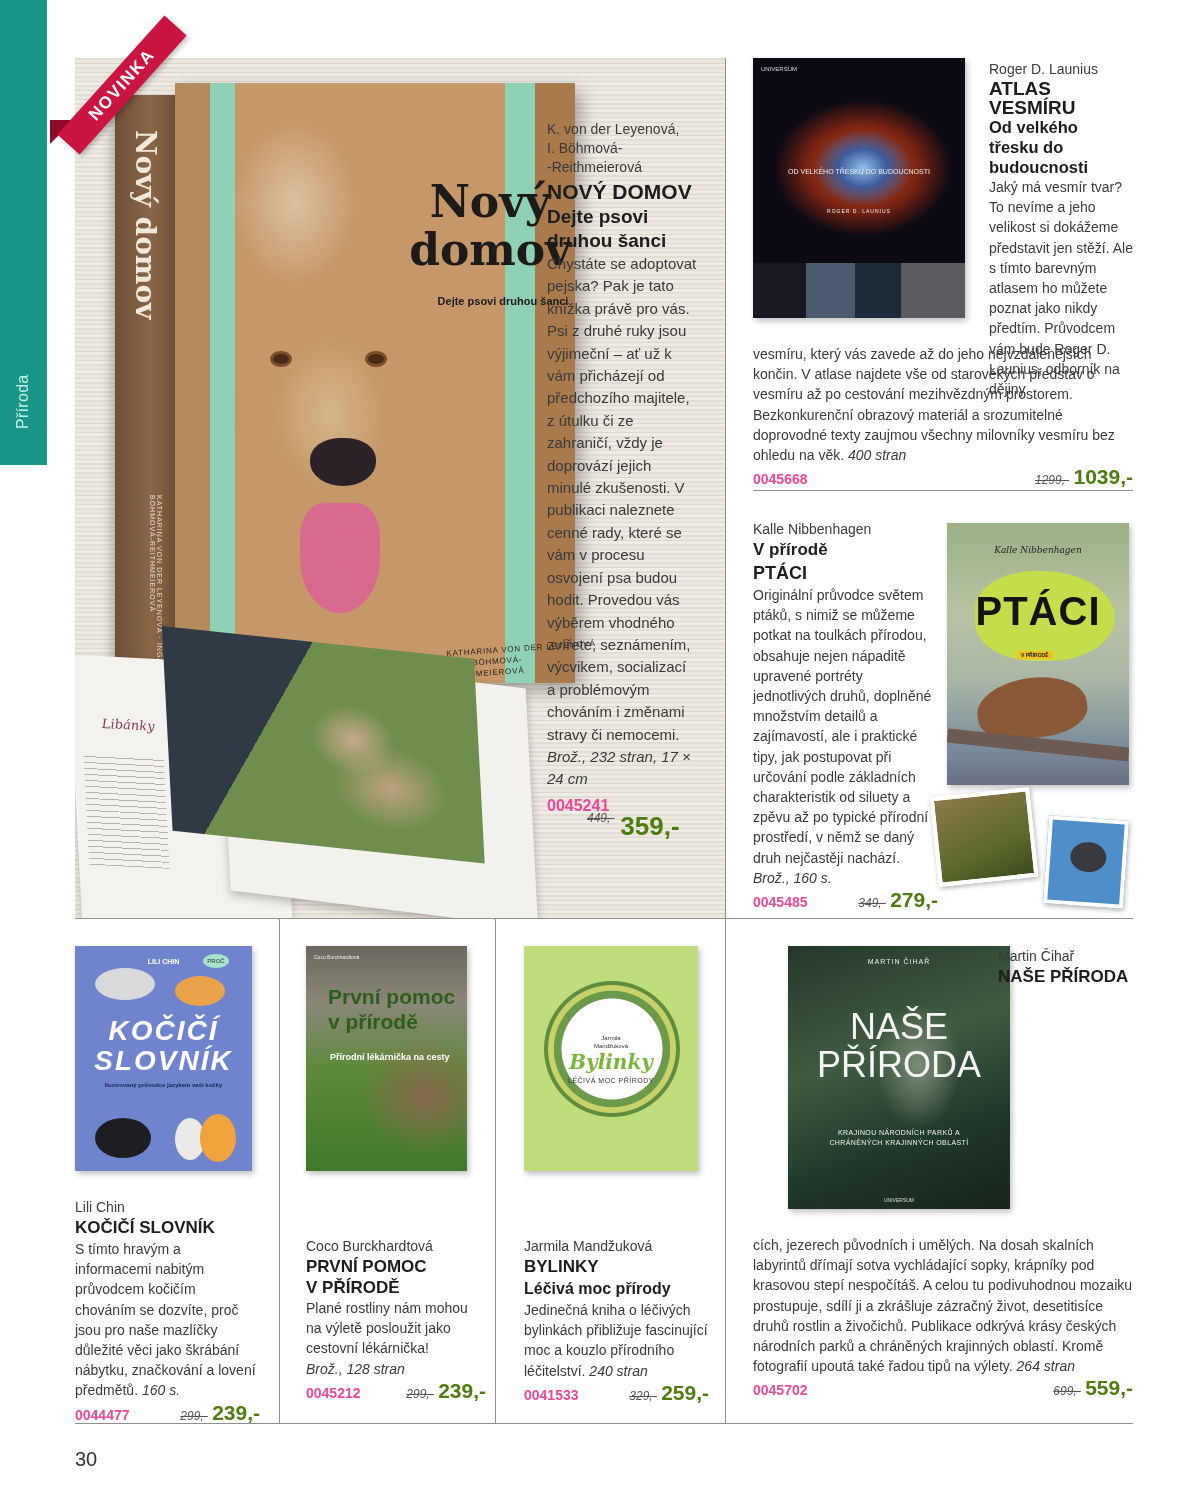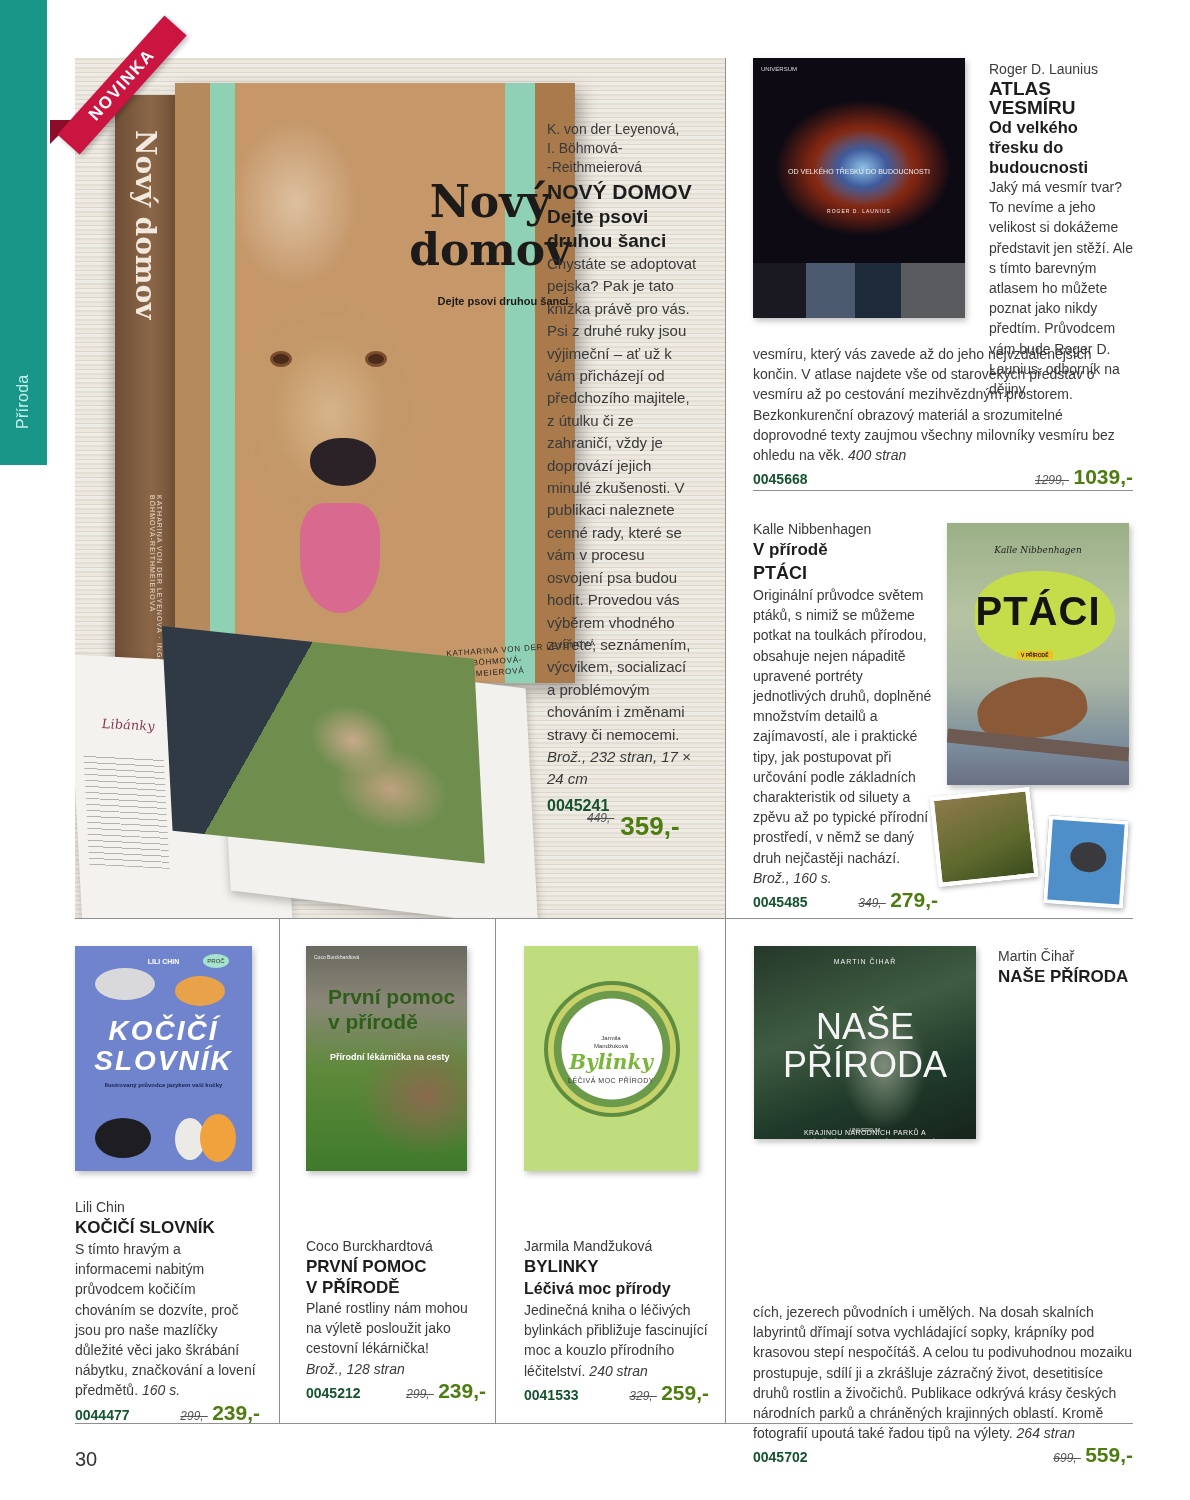--- a/index.html
+++ b/index.html
@@ -57,21 +57,21 @@
     transform: skewY(9deg); }
 
   
   .feat-text { left: 547px; top: 120px; width: 175px; }
   .author { font-size: 14px; line-height: 19px; color: #3a3a3a; font-weight: 300; }
   .title { font-family: "Liberation Sans Narrow", "Liberation Sans", sans-serif; font-weight: bold; color: #1d1d1d; font-stretch: condensed; }
   .t-big { font-size: 19px; line-height: 24px; }
   .t-sub { font-size: 17px; line-height: 22px; }
   .desc { font-size: 14px; line-height: 20.5px; color: #3a3a3a; }
   .desc em, .italic { font-style: italic; }
-  .code { font-weight: bold; font-size: 14px; color: #14532d; }
+  .code { font-weight: bold; font-size: 14px; color: #ec4899; }
   .old-price { font-size: 12px; color: #555; text-decoration: line-through; font-style: italic; }
   .new-price { font-weight: bold; font-size: 21px; color: #4d7c0f; }
   .price-row { display: flex; justify-content: space-between; align-items: baseline; }
 
   
   .ribbon { left: 42px; top: 70px; width: 160px; height: 30px; background: #c9153f; transform: rotate(-48deg);
     color: #fff; font-weight: bold; font-size: 17px; letter-spacing: 1.5px; display: flex; align-items: center; justify-content: center;
     box-shadow: 0 3px 5px rgba(0,0,0,.25); }
   .ribbon-fold { left: 50px; top: 120px; width: 0; height: 0; border-top: 24px solid #8c0c2a; border-right: 24px solid transparent; }
 
@@ -122,21 +122,21 @@
   .prvni .ct { position: absolute; left: 22px; top: 38px; width: 130px; font-weight: bold; font-size: 21px; line-height: 25px; color: #2e5e1a; }
   .prvni .cs { position: absolute; left: 24px; top: 106px; width: 120px; font-size: 9px; font-weight: bold; color: #fff; line-height: 11px; }
 
   .bylinky { left: 524px; top: 946px; width: 174px; height: 225px; background: #bfdd7c; }
   .bylinky .wreath { position: absolute; left: 20px; top: 35px; width: 136px; height: 136px; border-radius: 50%;
     background: radial-gradient(circle, #fff 0 52%, #6a9a4a 53% 60%, #c7d36a 61% 66%, #5f8d40 67% 100%); }
   .bylinky .ca { position: absolute; left: 0; top: 88px; width: 174px; text-align: center; font-size: 6px; color: #333; line-height: 8px; }
   .bylinky .ct { position: absolute; left: 0; top: 104px; width: 174px; text-align: center; font-family: "DejaVu Serif", serif; font-style: italic; font-weight: bold; font-size: 20px; color: #7ab63a; }
   .bylinky .cs { position: absolute; left: 0; top: 131px; width: 174px; text-align: center; font-size: 7px; color: #333; letter-spacing: .5px; }
 
-  .nase { left: 754px; top: 946px; width: 222px; height: 193px;
+  .nase { left: 788px; top: 946px; width: 222px; height: 263px;
     background: radial-gradient(ellipse 60px 90px at 130px 120px, #7d8c78 0%, transparent 70%),
       linear-gradient(160deg, #24382a 0%, #3f5c42 40%, #1f3a2a 70%, #17241b 100%); }
   .nase .ca { position: absolute; left: 0; top: 12px; width: 222px; text-align: center; font-size: 7px; color: #eee; letter-spacing: 1px; }
   .nase .ct { position: absolute; left: 0; top: 62px; width: 222px; text-align: center; font-size: 36px; line-height: 38px; color: #f5f5f5; font-weight: 300; }
   .nase .cs { position: absolute; left: 0; top: 182px; width: 222px; text-align: center; font-size: 7px; line-height: 10px; color: #f1f1f1; letter-spacing: .4px; }
   .nase .pub { position: absolute; left: 0; bottom: 6px; width: 222px; text-align: center; font-size: 5px; color: #ddd; }
 
   .page-number { left: 75px; top: 1448px; font-size: 20px; color: #333; font-weight: 300; }
 </style>
 </head>
@@ -333,21 +333,21 @@
     <div>NAŠE</div>
     <div>PŘÍRODA</div>
   </div>
   <div class="cs" style="padding:0 40px;">KRAJINOU NÁRODNÍCH PARKŮ A CHRÁNĚNÝCH KRAJINNÝCH OBLASTÍ</div>
   <div class="pub">UNIVERSUM</div>
 </div>
 <div class="abs" style="left:998px;top:947px;width:135px;">
   <div class="author">Martin Čihař</div>
   <div class="title t-big" style="font-size:17px;line-height:22px;">NAŠE PŘÍRODA</div>
 </div>
-<div class="abs" style="left:753px;top:1302px;width:380px;">
+<div class="abs" style="left:753px;top:1235px;width:380px;">
   <div class="desc" style="font-size:14px;line-height:20.2px;">
     <span>cích, jezerech původních i umělých. Na dosah skalních labyrintů dřímají sotva vychládající sopky, krápníky pod krasovou stepí nespočítáš. A celou tu podivuhodnou mozaiku prostupuje, sdílí ji a zkrášluje zázračný život, desetitisíce druhů rostlin a živočichů. Publikace odkrývá krásy českých národních parků a chráněných krajinných oblastí. Kromě fotografií upoutá také řadou tipů na výlety.</span>
     <span class="italic">264 stran</span>
   </div>
   <div class="price-row">
     <span class="code">0045702</span>
     <span><span class="old-price">699,-</span> <span class="new-price">559,-</span></span>
   </div>
 </div>
 

